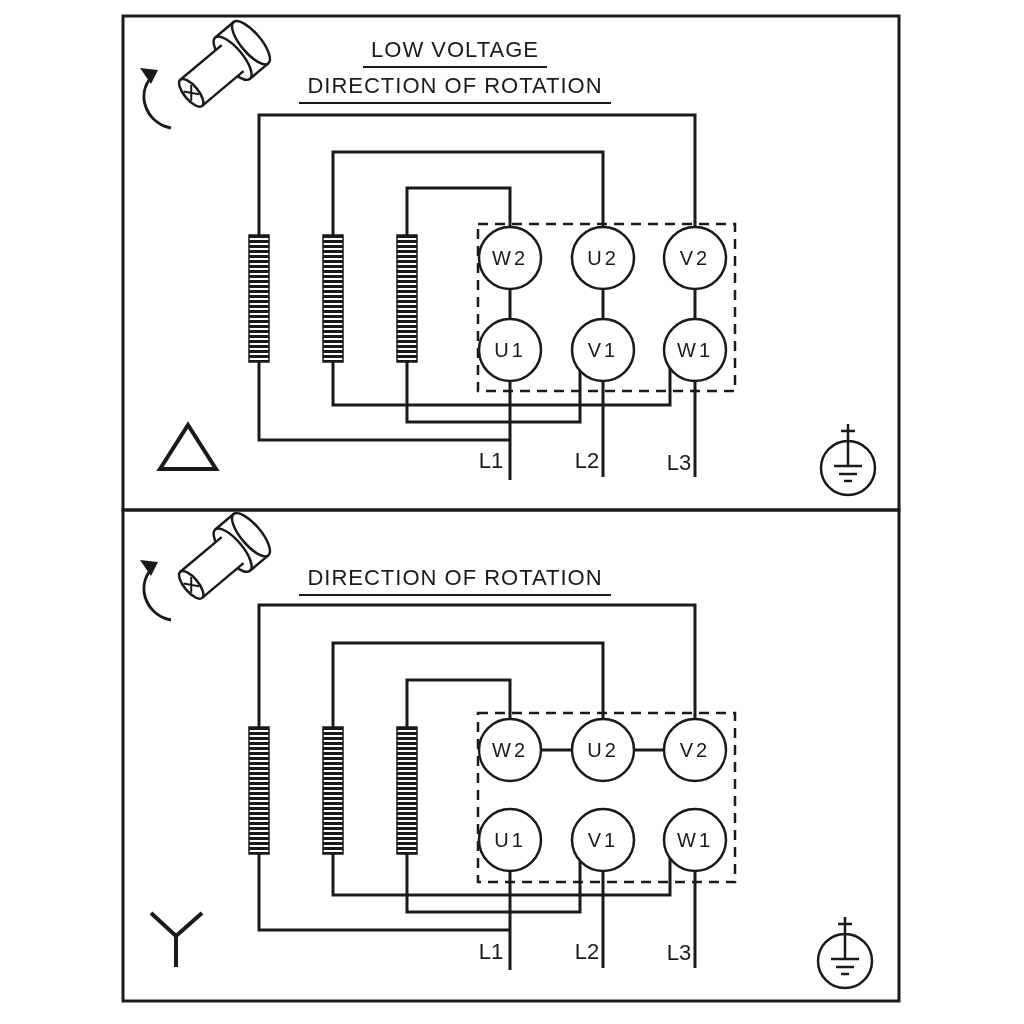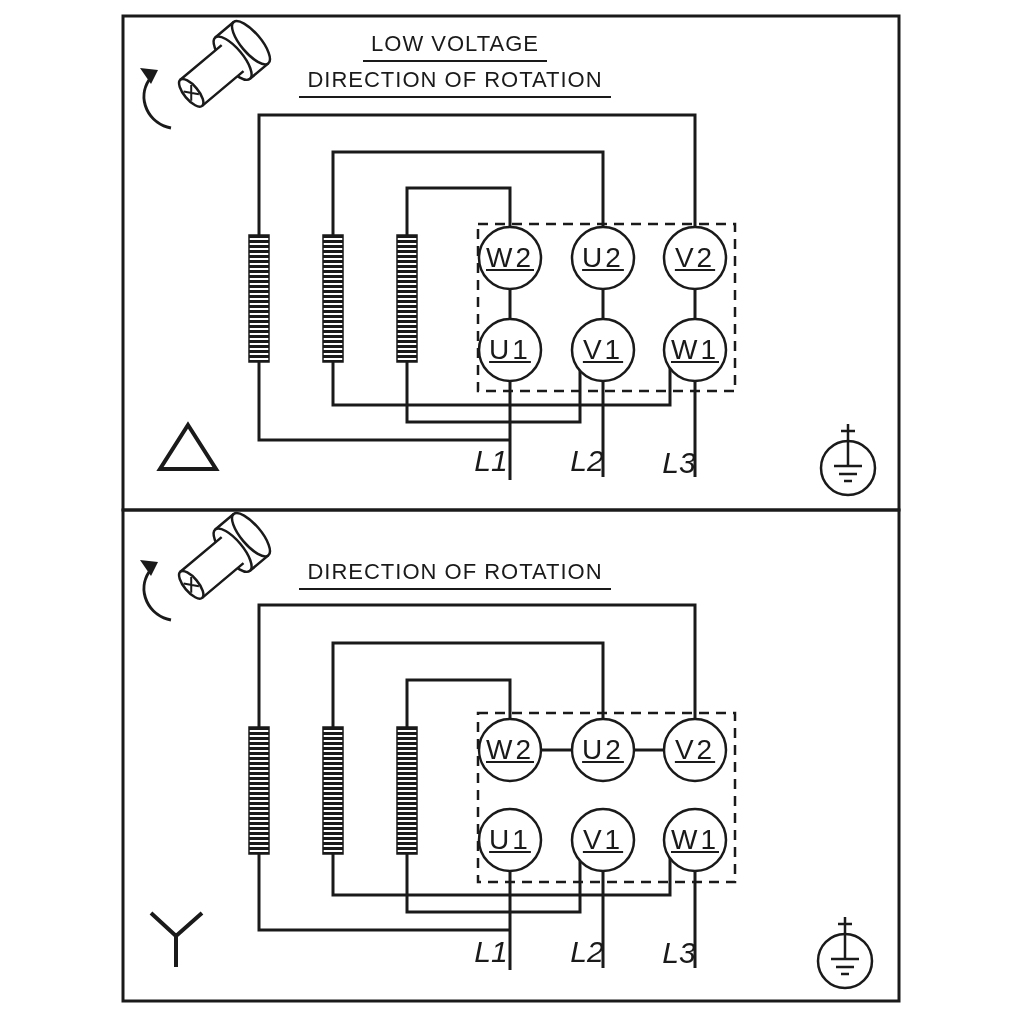--- a/index.html
+++ b/index.html
@@ -3,33 +3,33 @@
 <meta charset="utf-8">
 <style>
   html,body{margin:0;padding:0;background:#ffffff;}
   .stage{
     position:relative;width:1024px;height:1024px;background:#ffffff;
     font-family:"Liberation Sans",sans-serif;color:#1a1a1a;overflow:hidden;
   }
   .stage svg{position:absolute;left:0;top:0;}
   .titleblock{
     position:absolute;left:122px;width:666px;text-align:center;
-    font-size:22px;letter-spacing:1px;
+    font-size:22px;letter-spacing:1px;margin-top:6px;
   }
   .titleblock span{
     display:inline-block;border-bottom:2px solid #1a1a1a;
     padding:0 8px 3px 8px;white-space:nowrap;
   }
   .term-label{
     position:absolute;width:62px;height:62px;display:flex;
-    align-items:center;justify-content:center;font-size:28px;letter-spacing:3px;text-decoration:underline;
+    align-items:center;justify-content:center;font-size:20px;letter-spacing:3px;
   }
   .line-label{
     position:absolute;width:44px;height:26px;display:flex;
-    align-items:center;justify-content:center;font-size:30px;font-style:italic;
+    align-items:center;justify-content:center;font-size:22px;
   }
 </style>
 </head>
 <body>
 
 <div class="stage">
 
   <svg width="1024" height="1024" viewBox="0 0 1024 1024">
     <defs>
       <pattern id="coilPat" width="6" height="5" patternUnits="userSpaceOnUse">

